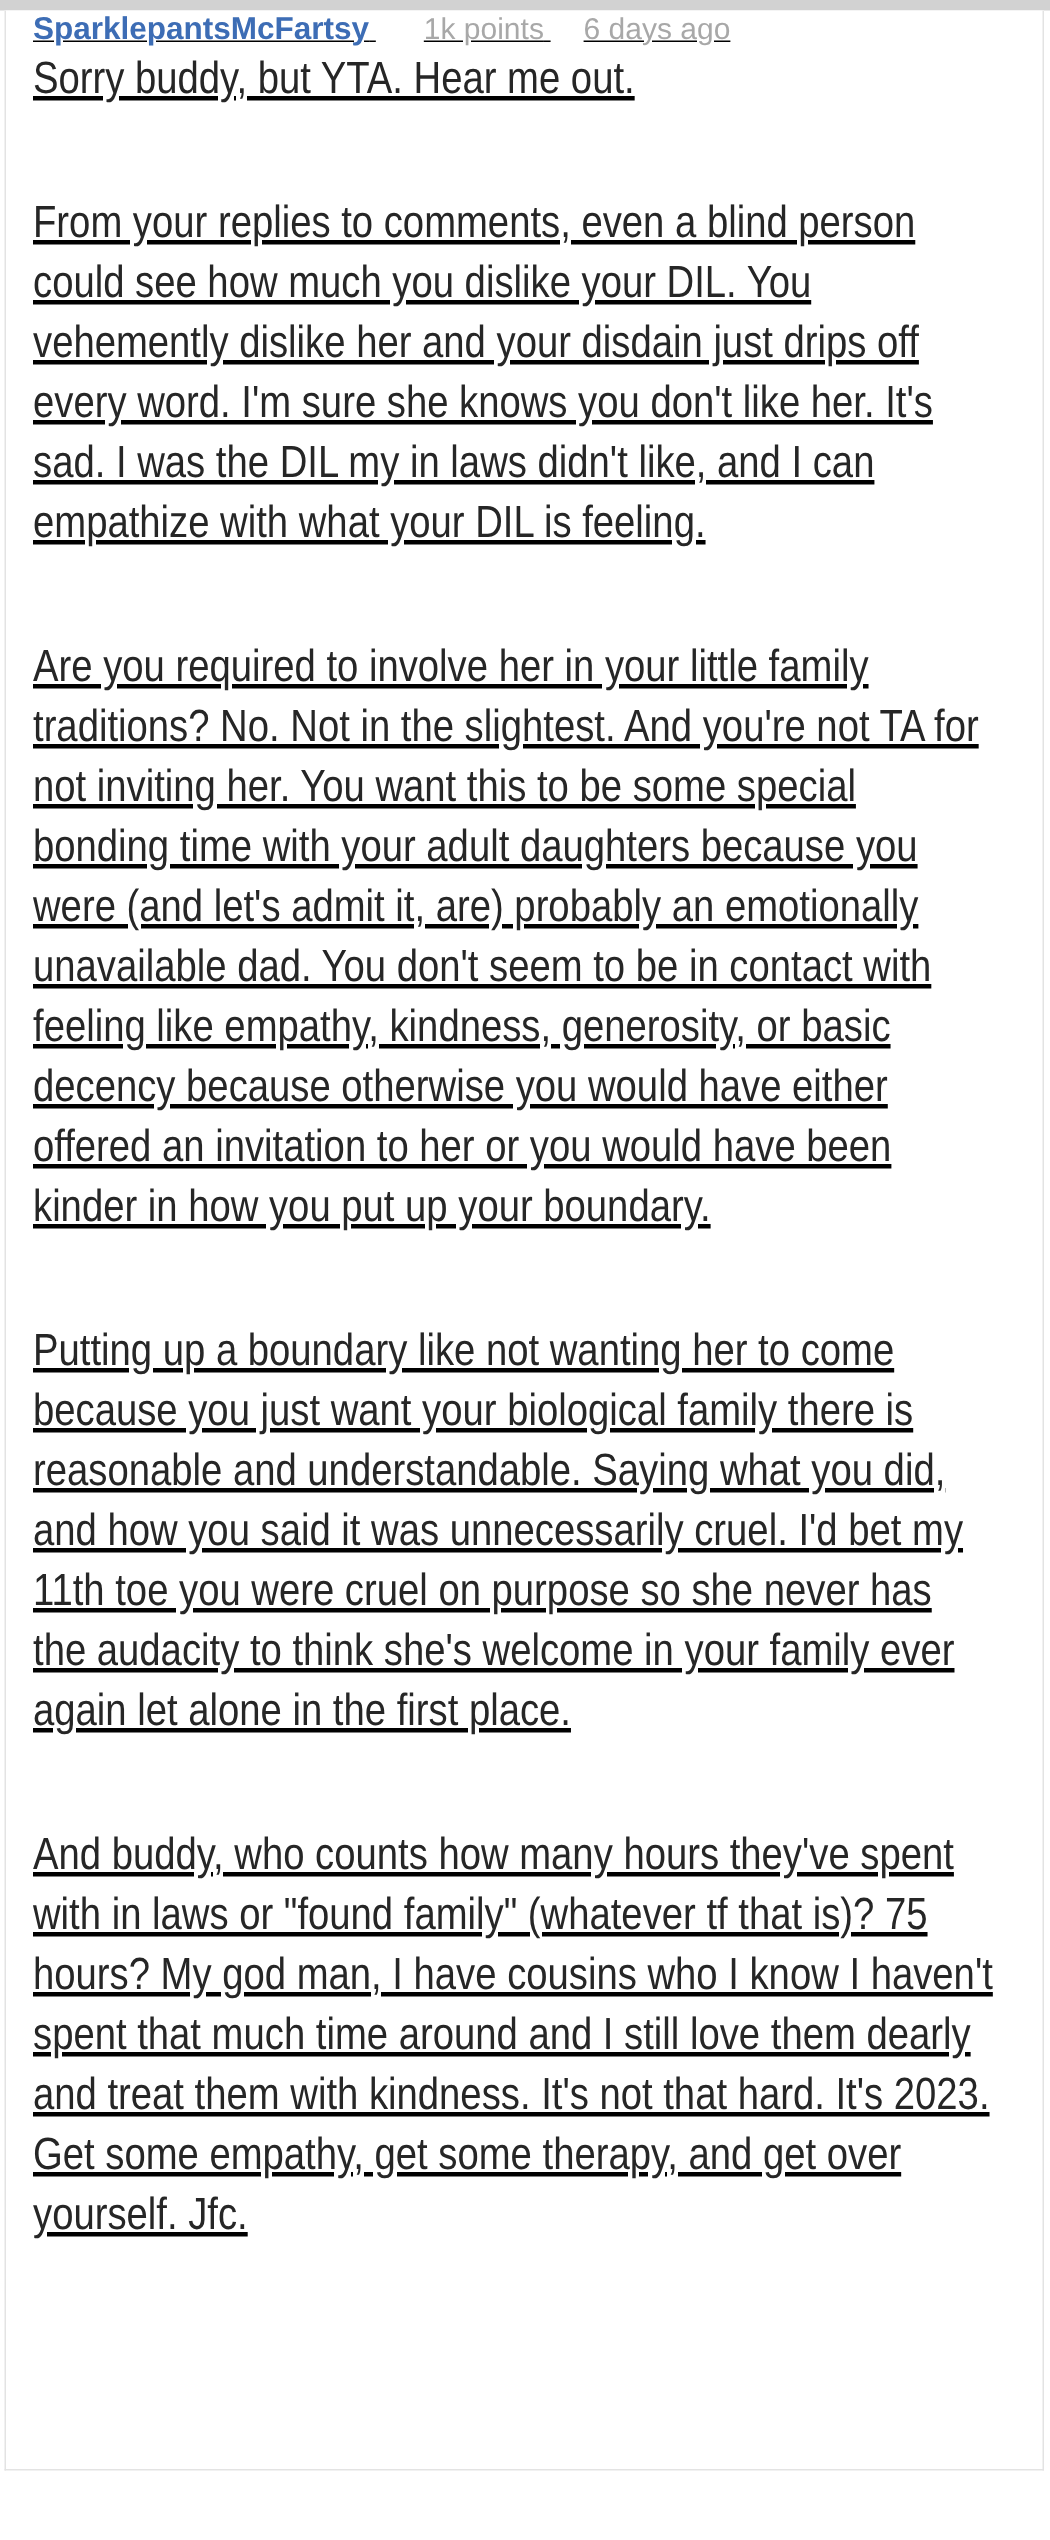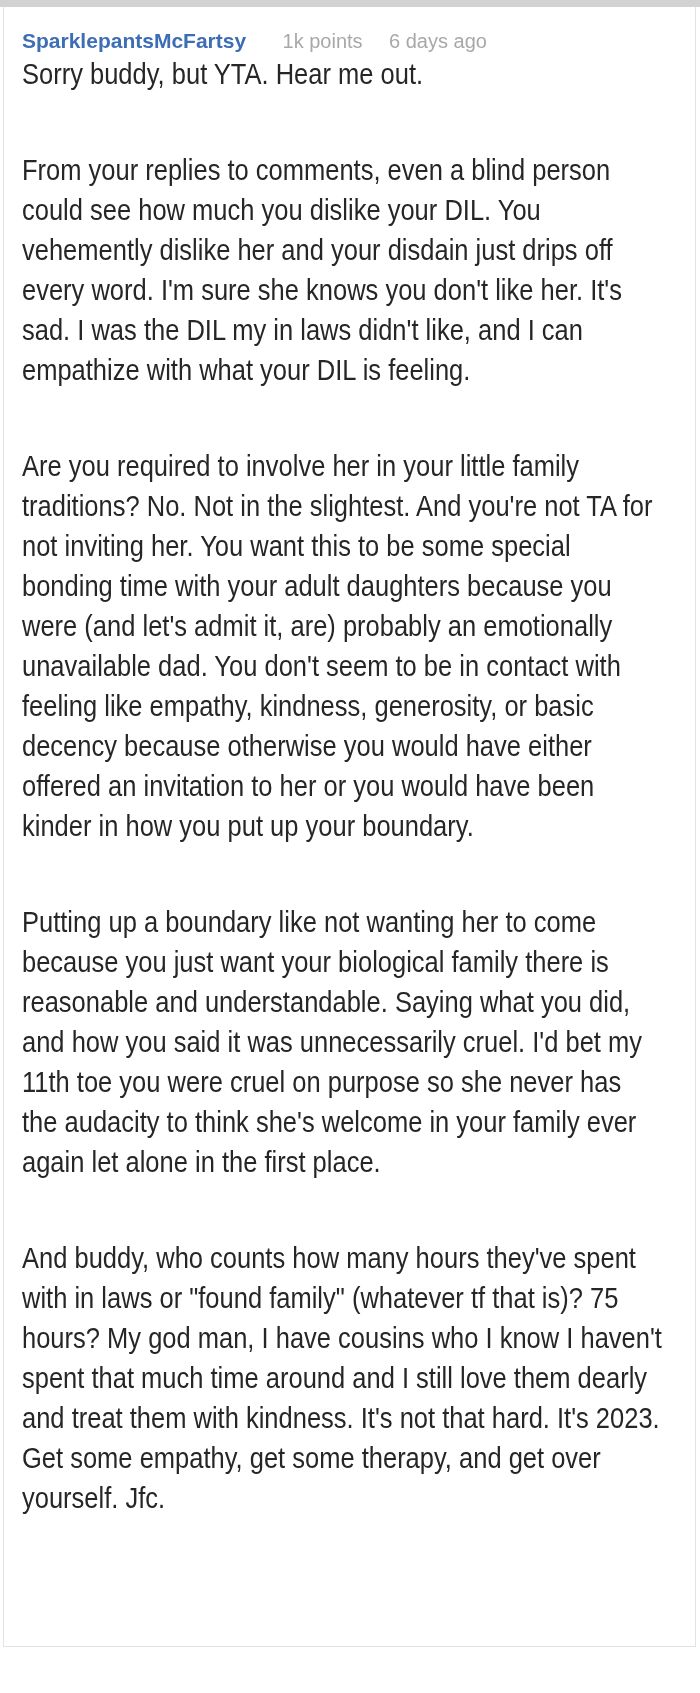--- a/index.html
+++ b/index.html
@@ -19,23 +19,24 @@
     width: 700px;
     height: 7px;
     background: var(--top-strip, #d2d2d2);
   }
   .comment-card {
     margin: 0 4px 0 3px;
     border-left: 1px solid var(--border, #e3e3e3);
     border-right: 1px solid var(--border, #e3e3e3);
     border-bottom: 1px solid var(--border, #e3e3e3);
     background: #ffffff;
-    padding: 21px 18px 14px 18px;
+    padding: 0 18px 14px 18px;
     min-height: 1640px;
     box-sizing: border-box;
+    text-decoration: underline;
   }
   .comment-header {
     line-height: 26px;
     height: 26px;
     white-space: nowrap;
   }
   .username {
     color: var(--username, #3d6db5);
     font-weight: bold;
     font-size: 21px;

